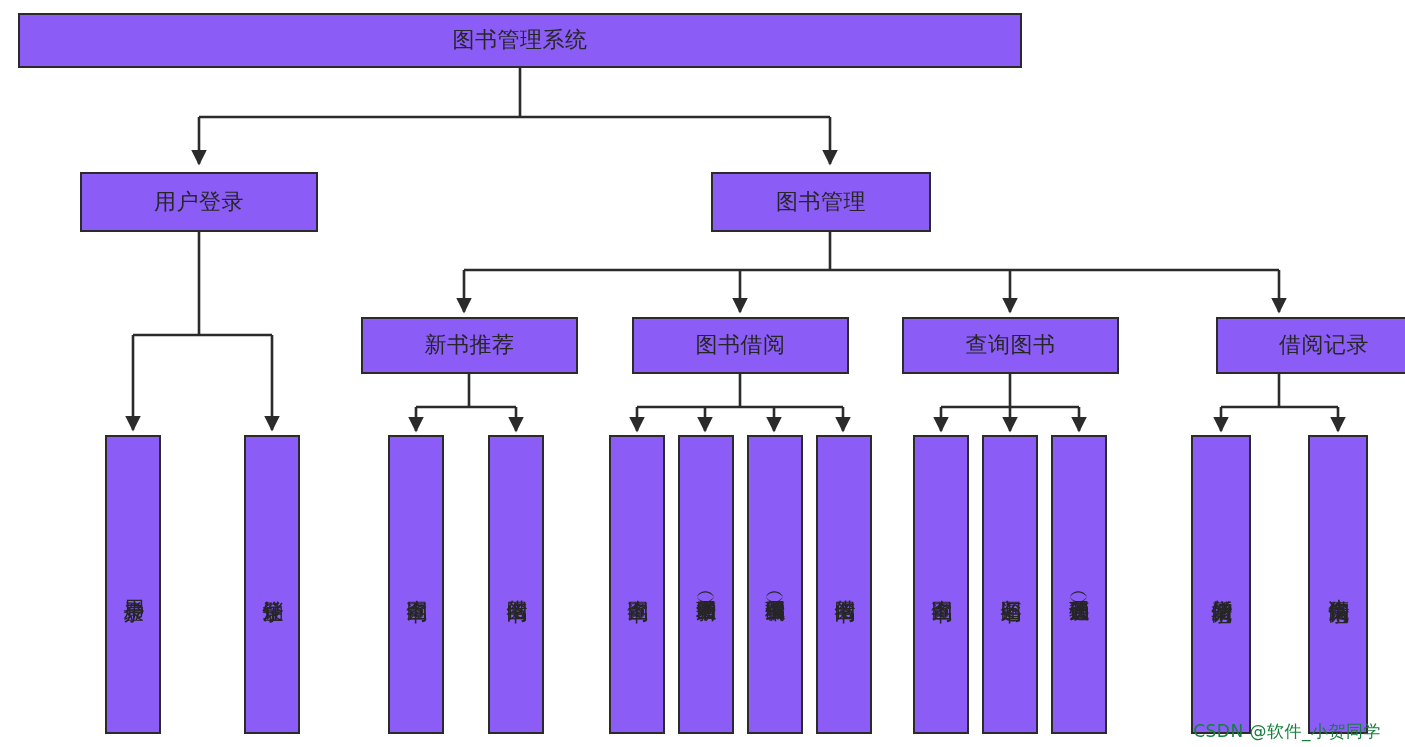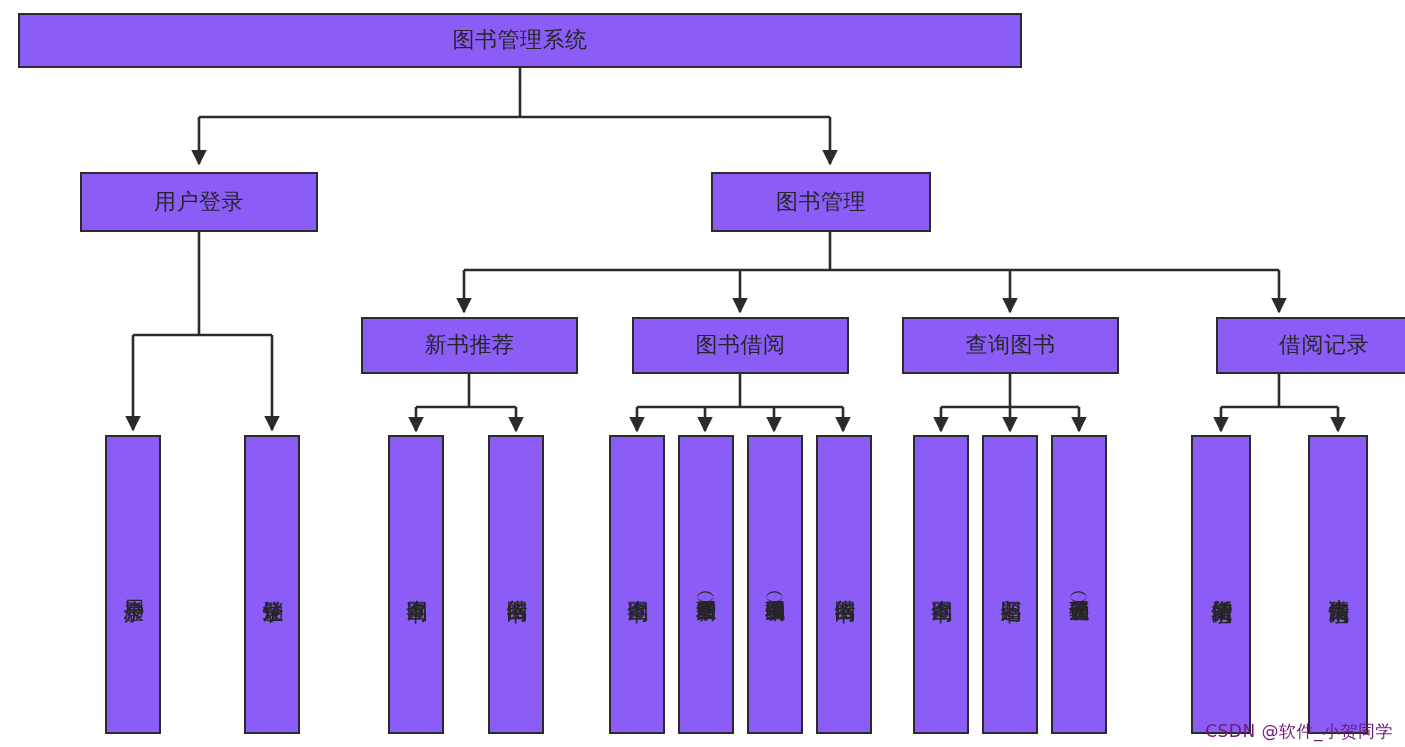--- a/index.html
+++ b/index.html
@@ -61,24 +61,24 @@
     letter-spacing: 1px;
     max-height: 100%;
   }
   .node-v.tight .label {
     font-size: 20px;
     line-height: 1.07;
     letter-spacing: 0px;
   }
   .watermark {
     position: absolute;
-    right: 12px;
+    right: 24px;
     bottom: 4px;
     font-size: 17px;
-    color: #701a75;
+    color: #15803d;
     letter-spacing: 0.5px;
     white-space: nowrap;
     pointer-events: none;
   }
 </style>
 </head>
 <body>
 
 <div id="diagram-root">
 

